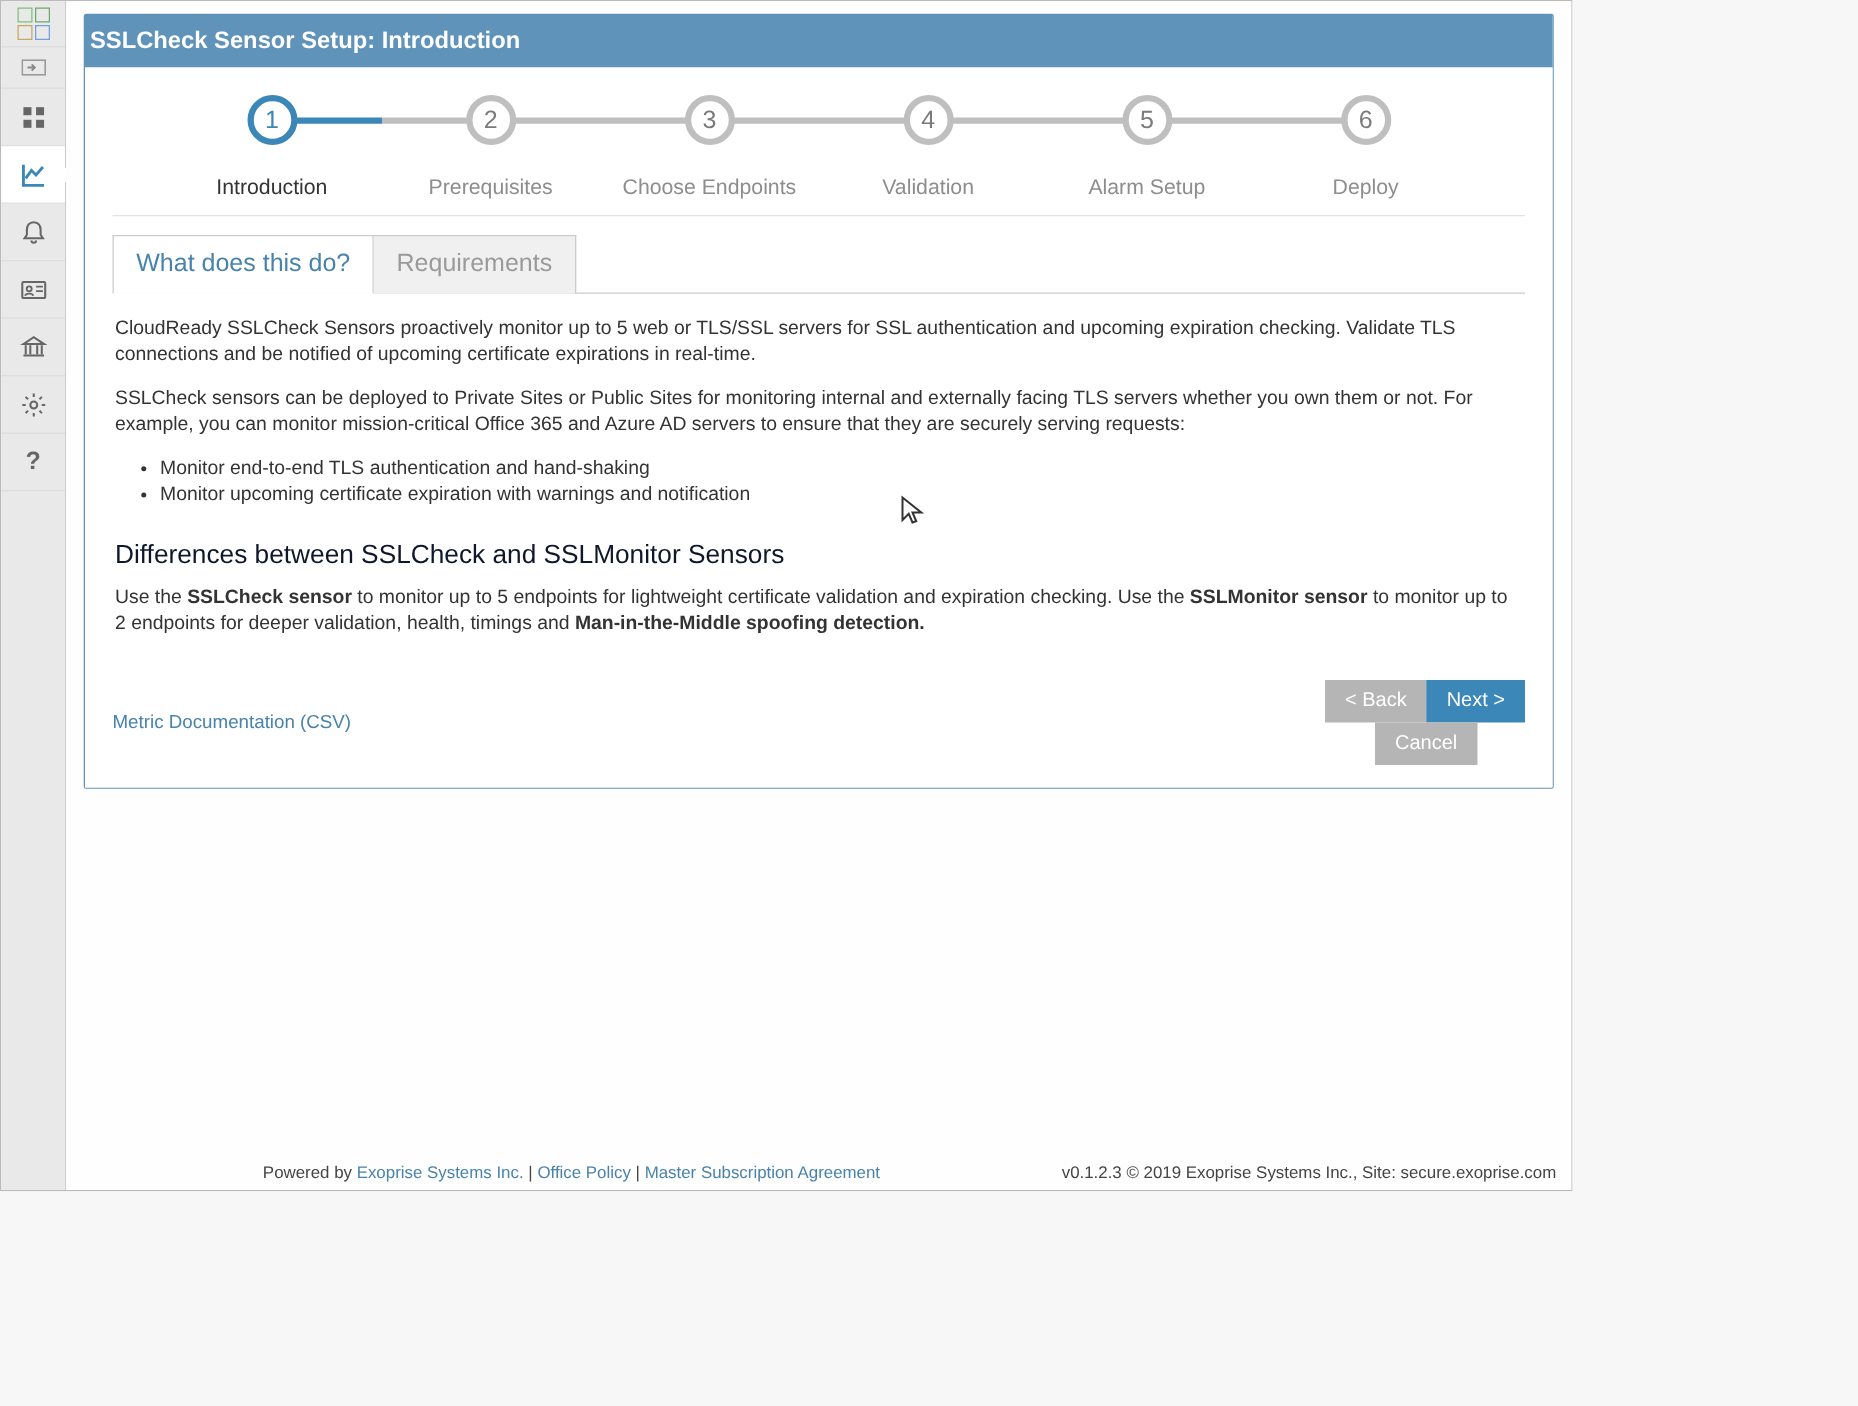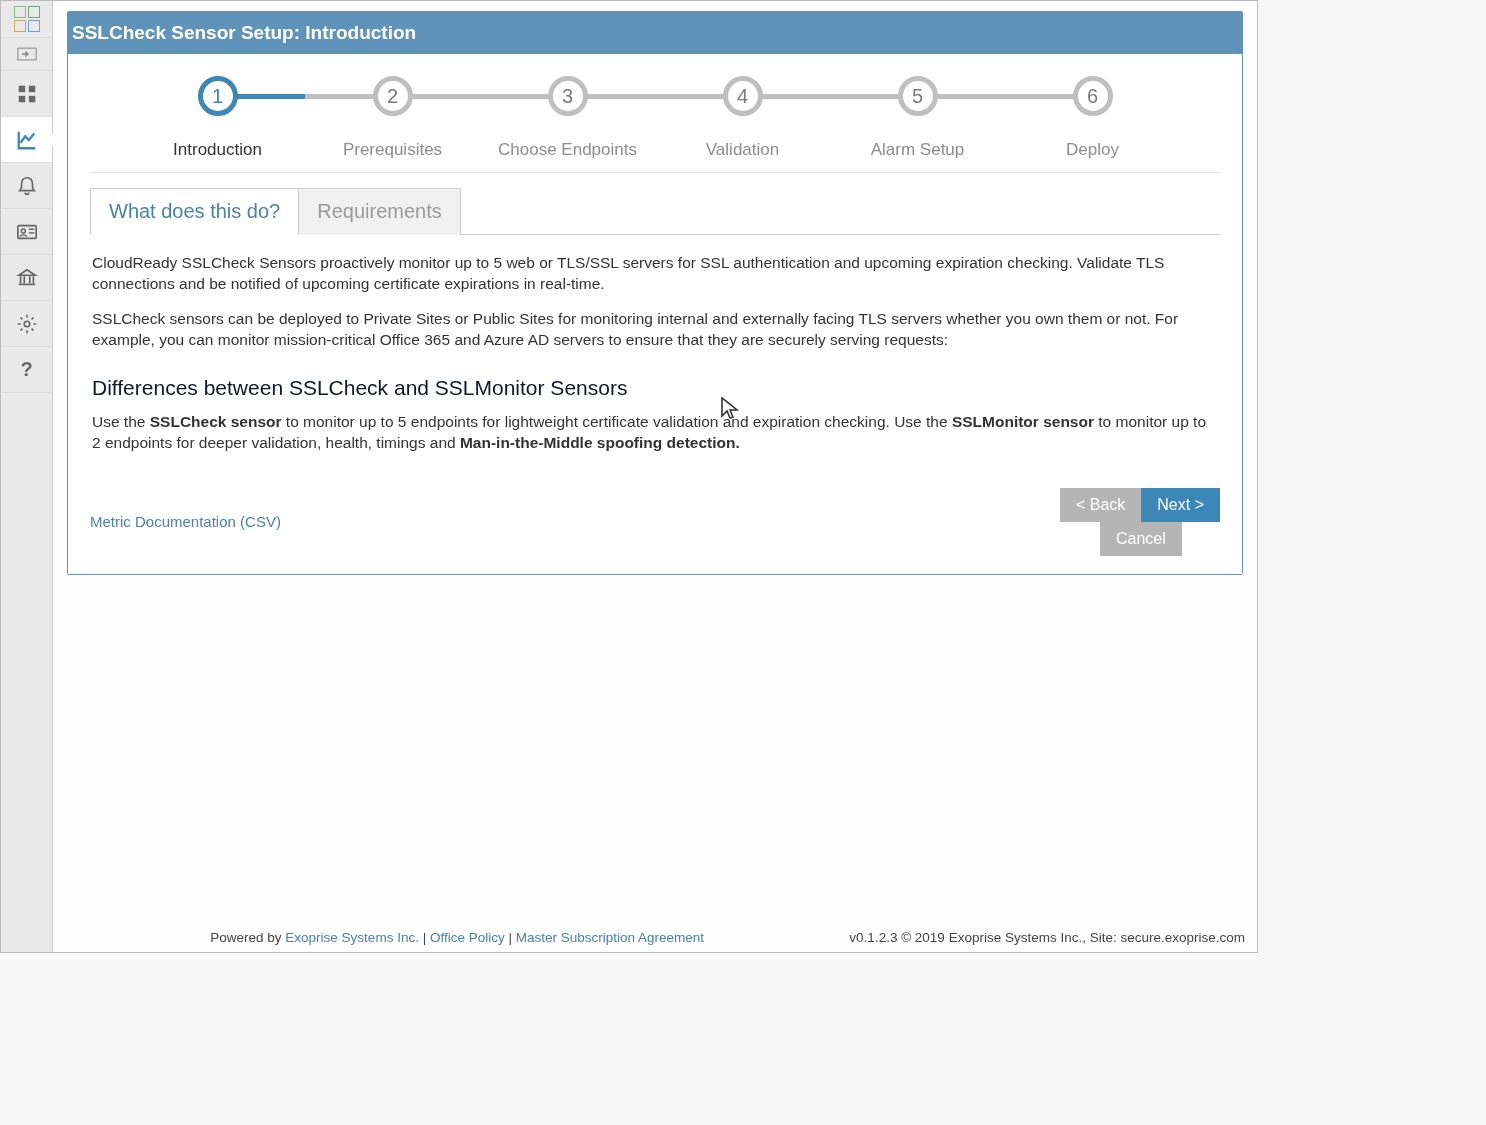--- a/index.html
+++ b/index.html
@@ -334,20 +334,24 @@
         <hr class="hr">
 
         <div class="tabs">
           <div class="tab active">What does this do?</div>
           <div class="tab">Requirements</div>
         </div>
 
         <div class="content">
           <p>CloudReady SSLCheck Sensors proactively monitor up to 5 web or TLS/SSL servers for SSL authentication and upcoming expiration checking. Validate TLS connections and be notified of upcoming certificate expirations in real-time.</p>
           <p>SSLCheck sensors can be deployed to Private Sites or Public Sites for monitoring internal and externally facing TLS servers whether you own them or not. For example, you can monitor mission-critical Office 365 and Azure AD servers to ensure that they are securely serving requests:</p>
+          <ul>
+            <li>Monitor end-to-end TLS authentication and hand-shaking</li>
+            <li>Monitor upcoming certificate expiration with warnings and notification</li>
+          </ul>
           <h3>Differences between SSLCheck and SSLMonitor Sensors</h3>
           <p>
             <span>Use the </span><span class="bold">SSLCheck sensor</span><span> to monitor up to 5 endpoints for lightweight certificate validation and expiration checking. Use the </span><span class="bold">SSLMonitor sensor</span><span> to monitor up to 2 endpoints for deeper validation, health, timings and </span><span class="bold">Man-in-the-Middle spoofing detection.</span>
           </p>
         </div>
 
         <div class="footer-row">
           <span class="link">Metric Documentation (CSV)</span>
           <div>
             <span class="btn-group">

